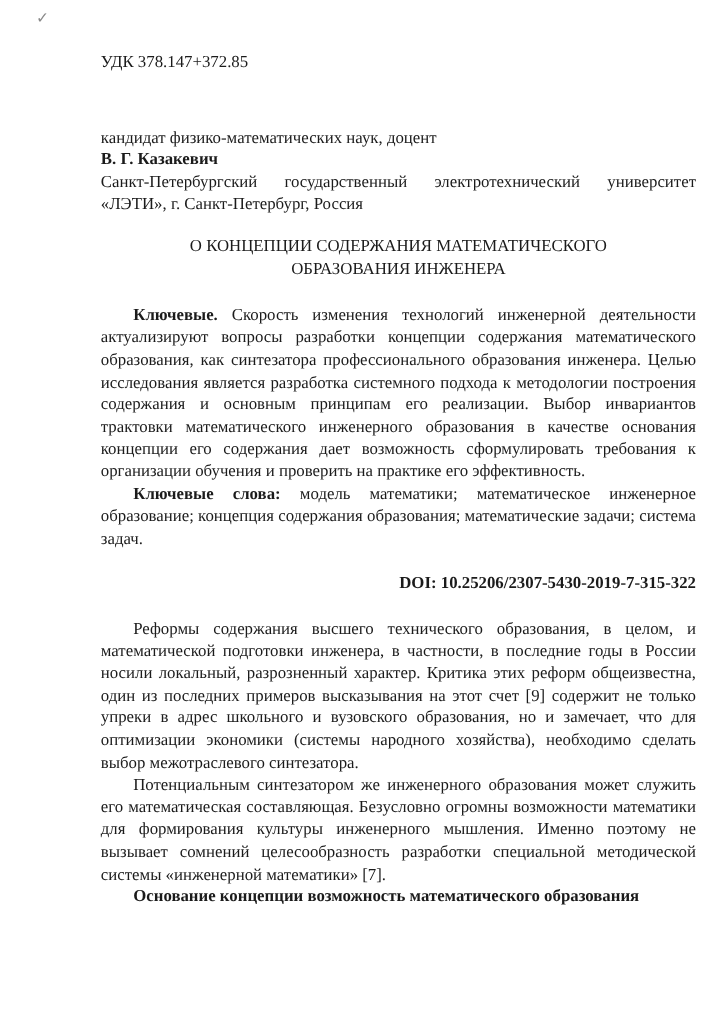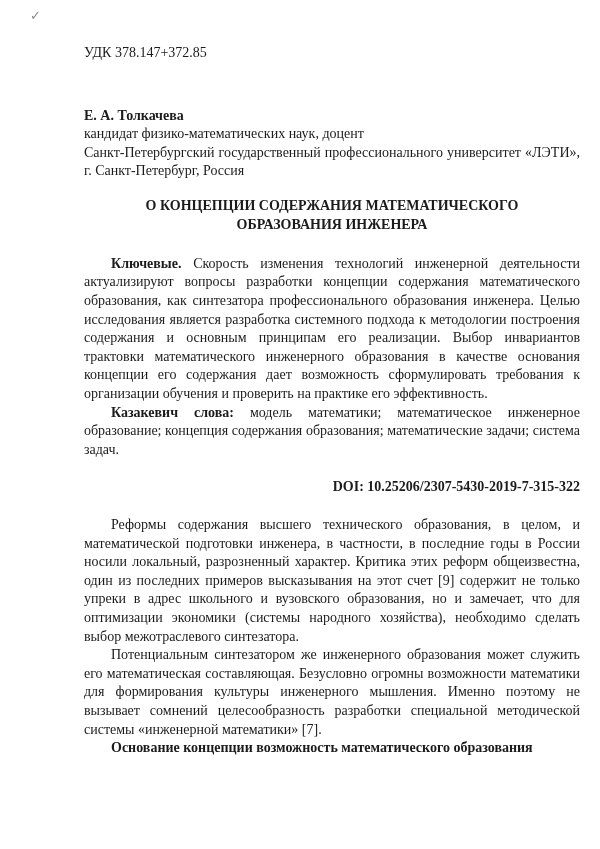--- a/index.html
+++ b/index.html
@@ -39,21 +39,21 @@
   .authors {
     font-size: 14px;
     line-height: 18.6px;
     text-align: justify;
   }
   .author-name {
     font-weight: bold;
   }
   .title {
     font-size: 14px;
-    font-weight: bold;
+    font-weight: normal;
     line-height: 19.5px;
     text-align: center;
     max-width: 432px;
     margin: 15px auto 20px auto;
   }
   p.para {
     font-size: 14px;
     line-height: 18.6px;
     text-align: justify;
     text-indent: 27px;
@@ -72,34 +72,34 @@
 </head>
 <body>
 
 <div class="scan-mark">✓</div>
 
 <div class="page">
 
   <div class="udc">УДК 378.147+372.85</div>
 
   <div class="authors">
-    <div class="author-name">Е. А. Толкачева</div>
     <div class="author-degree">кандидат физико-математических наук, доцент</div>
-    <div class="affiliation">Санкт-Петербургский государственный профессионального университет «ЛЭТИ», г. Санкт-Петербург, Россия</div>
+    <div class="author-name">В. Г. Казакевич</div>
+    <div class="affiliation">Санкт-Петербургский государственный электротехнический университет «ЛЭТИ», г. Санкт-Петербург, Россия</div>
   </div>
 
   <h1 class="title">О КОНЦЕПЦИИ СОДЕРЖАНИЯ МАТЕМАТИЧЕСКОГО ОБРАЗОВАНИЯ ИНЖЕНЕРА</h1>
 
   <p class="para">
     <b>Ключевые.</b>
     <span>Скорость изменения технологий инженерной деятельности актуализируют вопросы разработки концепции содержания математического образования, как синтезатора профессионального образования инженера. Целью исследования является разработка системного подхода к методологии построения содержания и основным принципам его реализации. Выбор инвариантов трактовки математического инженерного образования в качестве основания концепции его содержания дает возможность сформулировать требования к организации обучения и проверить на практике его эффективность.</span>
   </p>
 
   <p class="para">
-    <b>Казакевич слова:</b>
+    <b>Ключевые слова:</b>
     <span>модель математики; математическое инженерное образование; концепция содержания образования; математические задачи; система задач.</span>
   </p>
 
   <p class="para doi">DOI: 10.25206/2307-5430-2019-7-315-322</p>
 
   <p class="para">Реформы содержания высшего технического образования, в целом, и математической подготовки инженера, в частности, в последние годы в России носили локальный, разрозненный характер. Критика этих реформ общеизвестна, один из последних примеров высказывания на этот счет [9] содержит не только упреки в адрес школьного и вузовского образования, но и замечает, что для оптимизации экономики (системы народного хозяйства), необходимо сделать выбор межотраслевого синтезатора.</p>
 
   <p class="para">Потенциальным синтезатором же инженерного образования может служить его математическая составляющая. Безусловно огромны возможности математики для формирования культуры инженерного мышления. Именно поэтому не вызывает сомнений целесообразность разработки специальной методической системы «инженерной математики» [7].</p>
 
   <p class="para section-heading">Основание концепции возможность математического образования</p>

